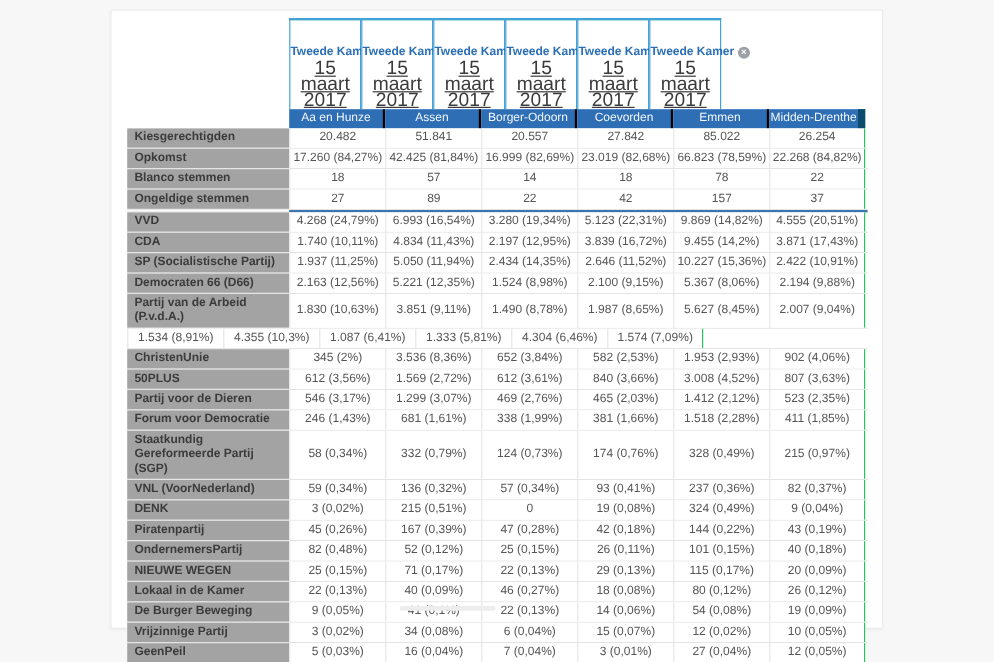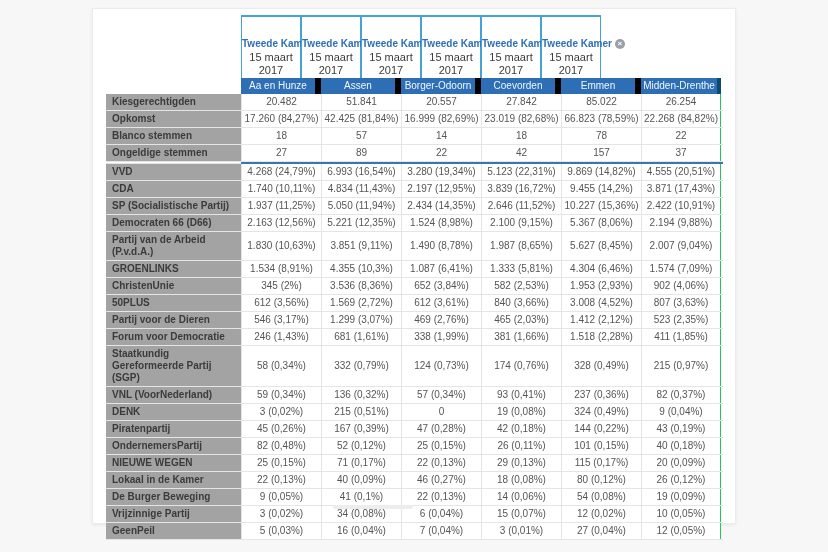--- a/index.html
+++ b/index.html
@@ -46,37 +46,37 @@
     display: inline-block;
     width: 10px; height: 10px;
     background: #9aa0a6;
     border-radius: 50%;
     color: #ffffff;
     font-size: 8px; line-height: 10px;
     text-align: center;
     font-weight: bold;
     cursor: pointer;
   }
-  .dataset-date { font-size: 11px; color: #3b3b3b; line-height: 13px; }
+  .dataset-date { font-size: 16px; color: #3b3b3b; line-height: 13px; text-decoration: underline; }
 
   
   .muni-row .label-spacer { width: 135px; }
   .muni-cell {
     width: 80px;
     background: #2d6eb5;
     color: #f2f6fb;
     font-size: 10px;
     text-align: center;
     line-height: 16px;
     height: 16px;
-    border-right: 6px solid #000000;
+    border-right: 2px solid #000000;
     white-space: nowrap;
     overflow: hidden;
   }
-  .muni-cell:last-child { border-right: 4px solid #0c4a6e; }
+  .muni-cell:last-child { border-right: 6px solid #0c4a6e; }
 
   
   .data-row { border-bottom: 1px solid #e5e5e5; }
   .label-cell {
     width: 135px;
     background: #a3a3a3;
     font-size: 10px; font-weight: bold; color: #3b3b3b;
     padding: 2px 4px 2px 6px;
     line-height: 12px;
     display: flex; align-items: center;
@@ -330,21 +330,20 @@
   <div class="cell value-cell">1.490 (8,78%)</div>
 
   <div class="cell value-cell">1.987 (8,65%)</div>
 
   <div class="cell value-cell">5.627 (8,45%)</div>
 
   <div class="cell value-cell">2.007 (9,04%)</div>
 </div>
 
   <div class="row data-row">
-    <div class="cell label-cell">GROENLINKS</div>
 
   <div class="cell value-cell">1.534 (8,91%)</div>
 
   <div class="cell value-cell">4.355 (10,3%)</div>
 
   <div class="cell value-cell">1.087 (6,41%)</div>
 
   <div class="cell value-cell">1.333 (5,81%)</div>
 
   <div class="cell value-cell">4.304 (6,46%)</div>

